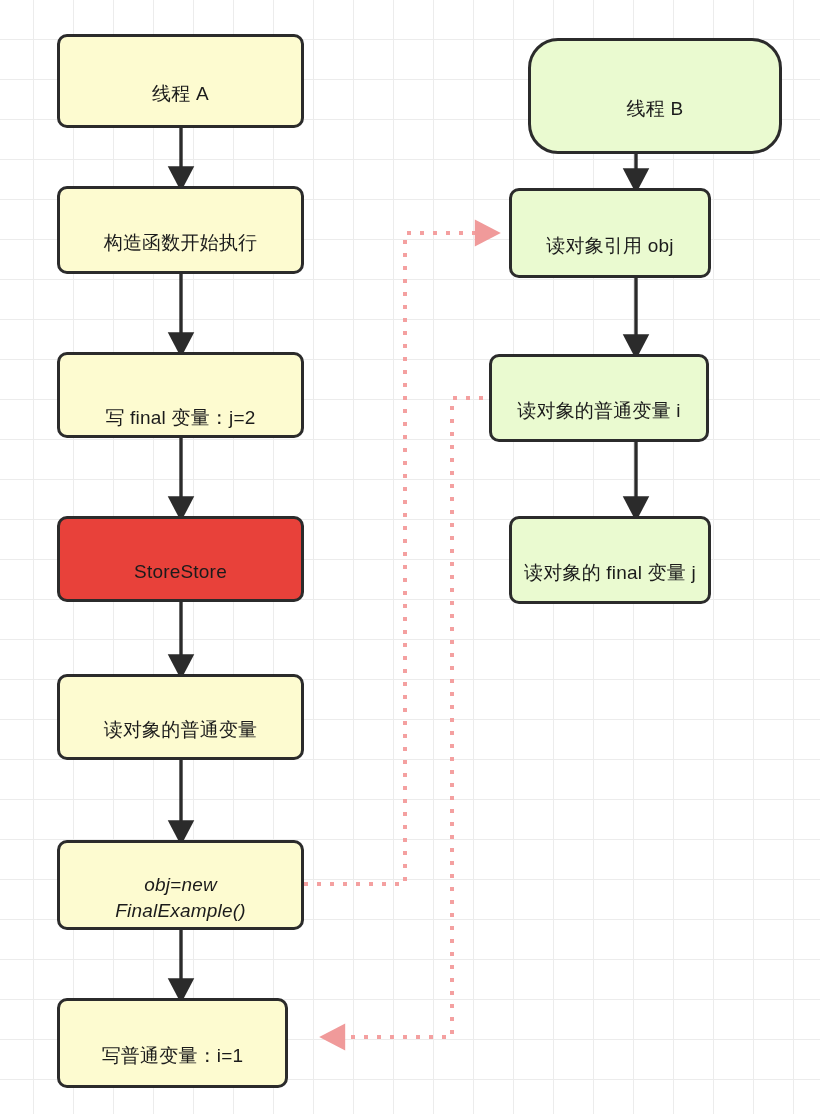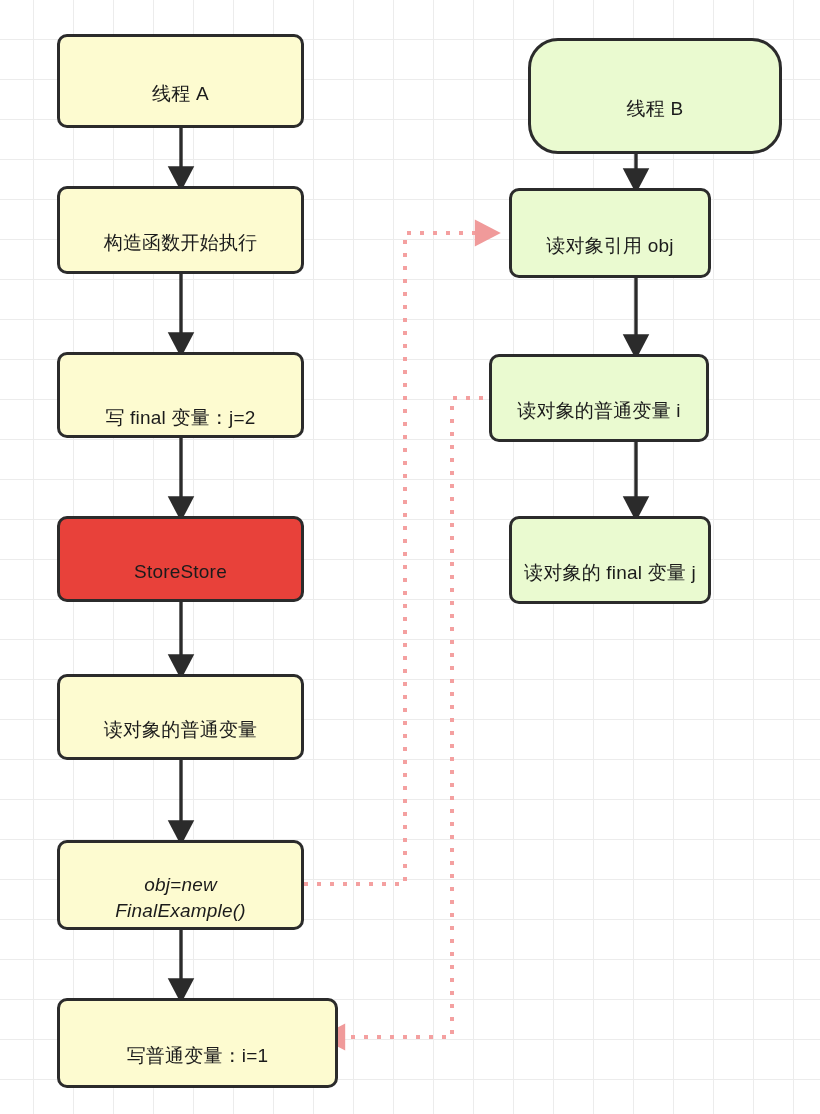--- a/index.html
+++ b/index.html
@@ -110,21 +110,21 @@
 
   <div class="node yellow" style="left:57px; top:674px; width:247px; height:86px;">
     <span class="node-label">读对象的普通变量</span>
   </div>
 
   <div class="node yellow" style="left:57px; top:840px; width:247px; height:90px;font-style:italic;">
     <span class="node-label">obj=new
 FinalExample()</span>
   </div>
 
-  <div class="node yellow" style="left:57px; top:998px; width:281px; height:90px;">
+  <div class="node yellow" style="left:57px; top:998px; width:231px; height:90px;">
     <span class="node-label">写普通变量：i=1</span>
   </div>
 
   <div class="node green" style="left:528px; top:38px; width:254px; height:116px;border-radius:30px;">
     <span class="node-label">线程 B</span>
   </div>
 
   <div class="node green" style="left:509px; top:188px; width:202px; height:90px;">
     <span class="node-label">读对象引用 obj</span>
   </div>

